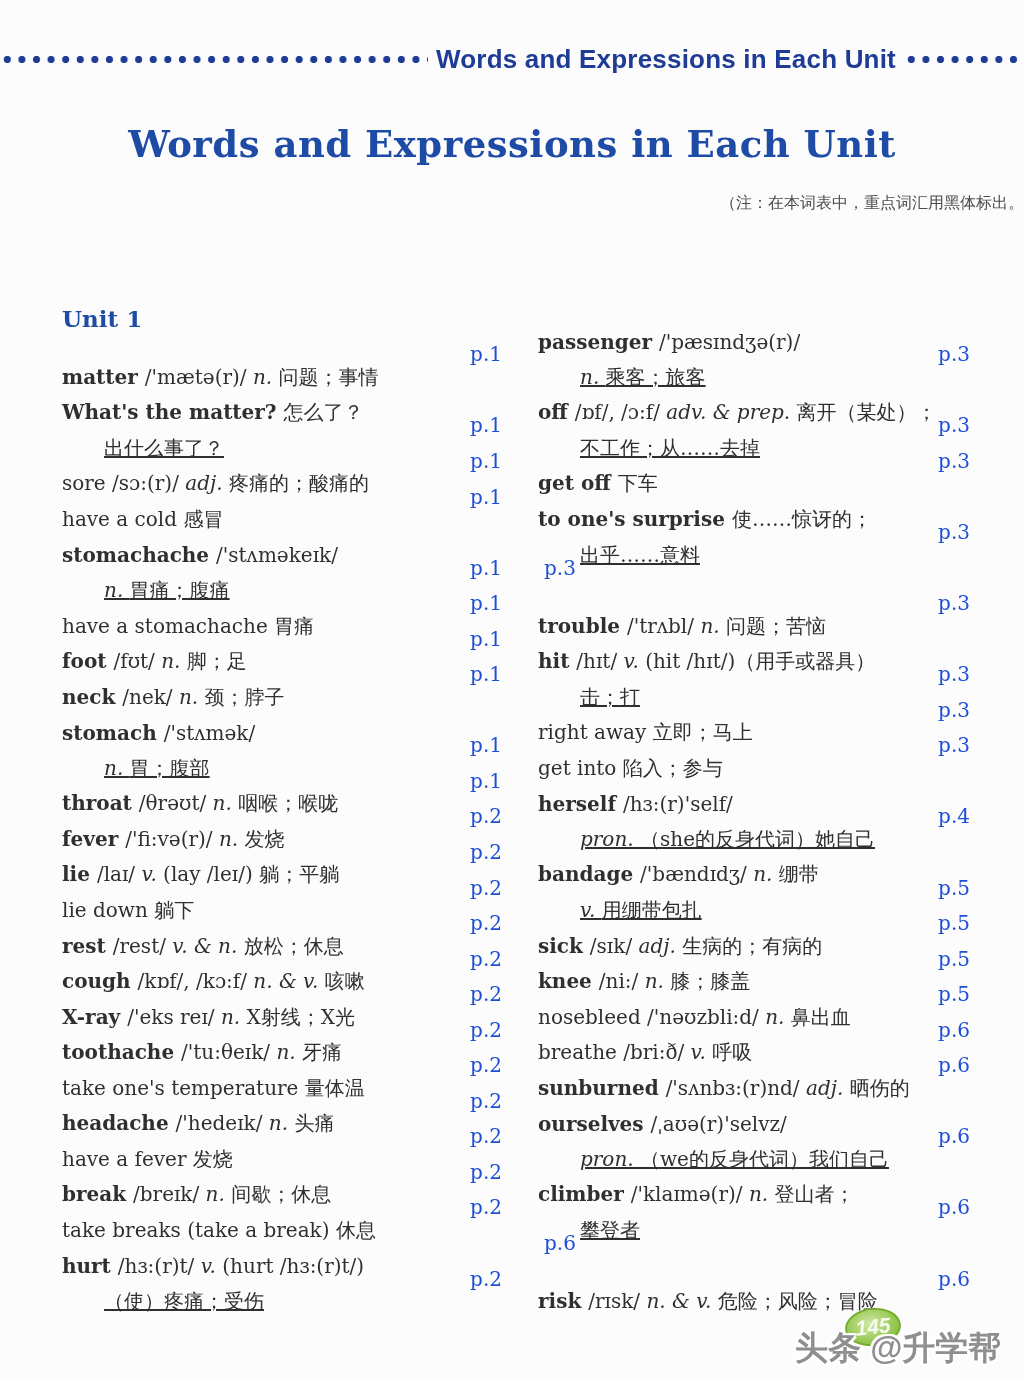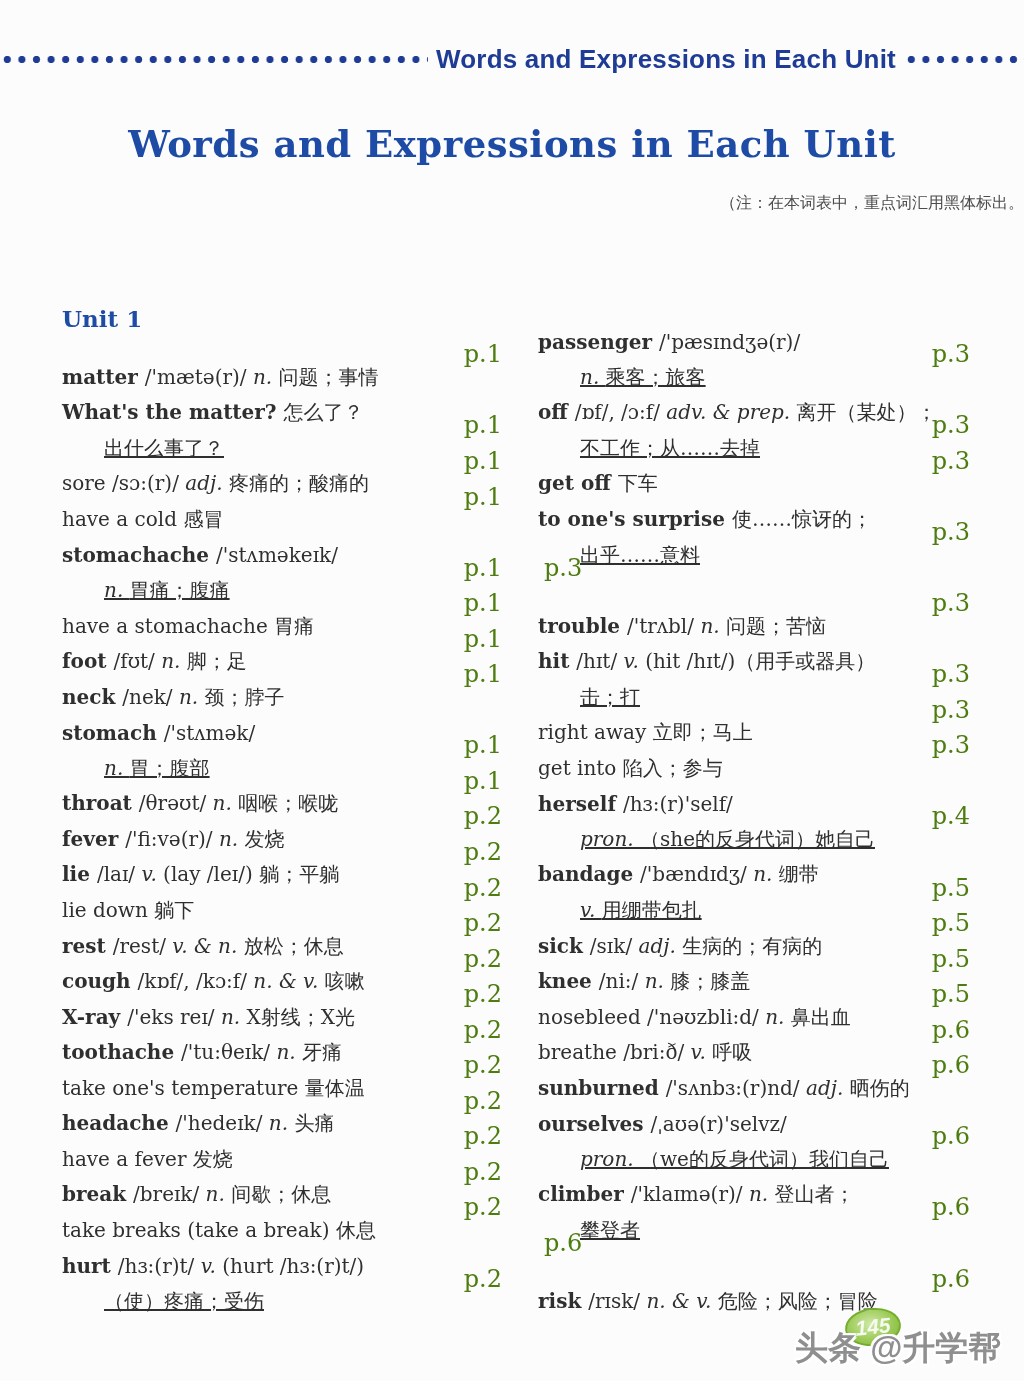--- a/index.html
+++ b/index.html
@@ -50,21 +50,21 @@
   .unit-heading {
     height:35.55px; display:flex; align-items:center;
     font-weight:bold; font-size:23px; color:#1d4ba5;
   }
   .entry {
     height:35.55px; display:flex; align-items:center;
     justify-content:space-between;
   }
   .entry-text { white-space:nowrap; font-size:20px;margin-top:46px; }
   .indent .entry-text { padding-left:42px;text-decoration:underline; }
-  .entry-page { font-size:24px; color:#4d7c0f; padding-left:6px; }
+  .entry-page { font-size:20px; color:#1d4ed8; padding-left:6px; }
   .bold { font-weight:bold; }
   .italic { font-style:italic; }
   
   .page-badge {
     position:absolute; left:845px; top:1308px; width:56px; height:38px;
     border-radius:50%;
     background:radial-gradient(ellipse at 45% 40%, #cfe8a8 0%, #9ccb58 55%, #7ab32e 100%);
     border:2px solid #74ac2c;
     display:flex; align-items:center; justify-content:center;
     color:#f6fbef; font-family:"Liberation Sans","DejaVu Sans",sans-serif;

